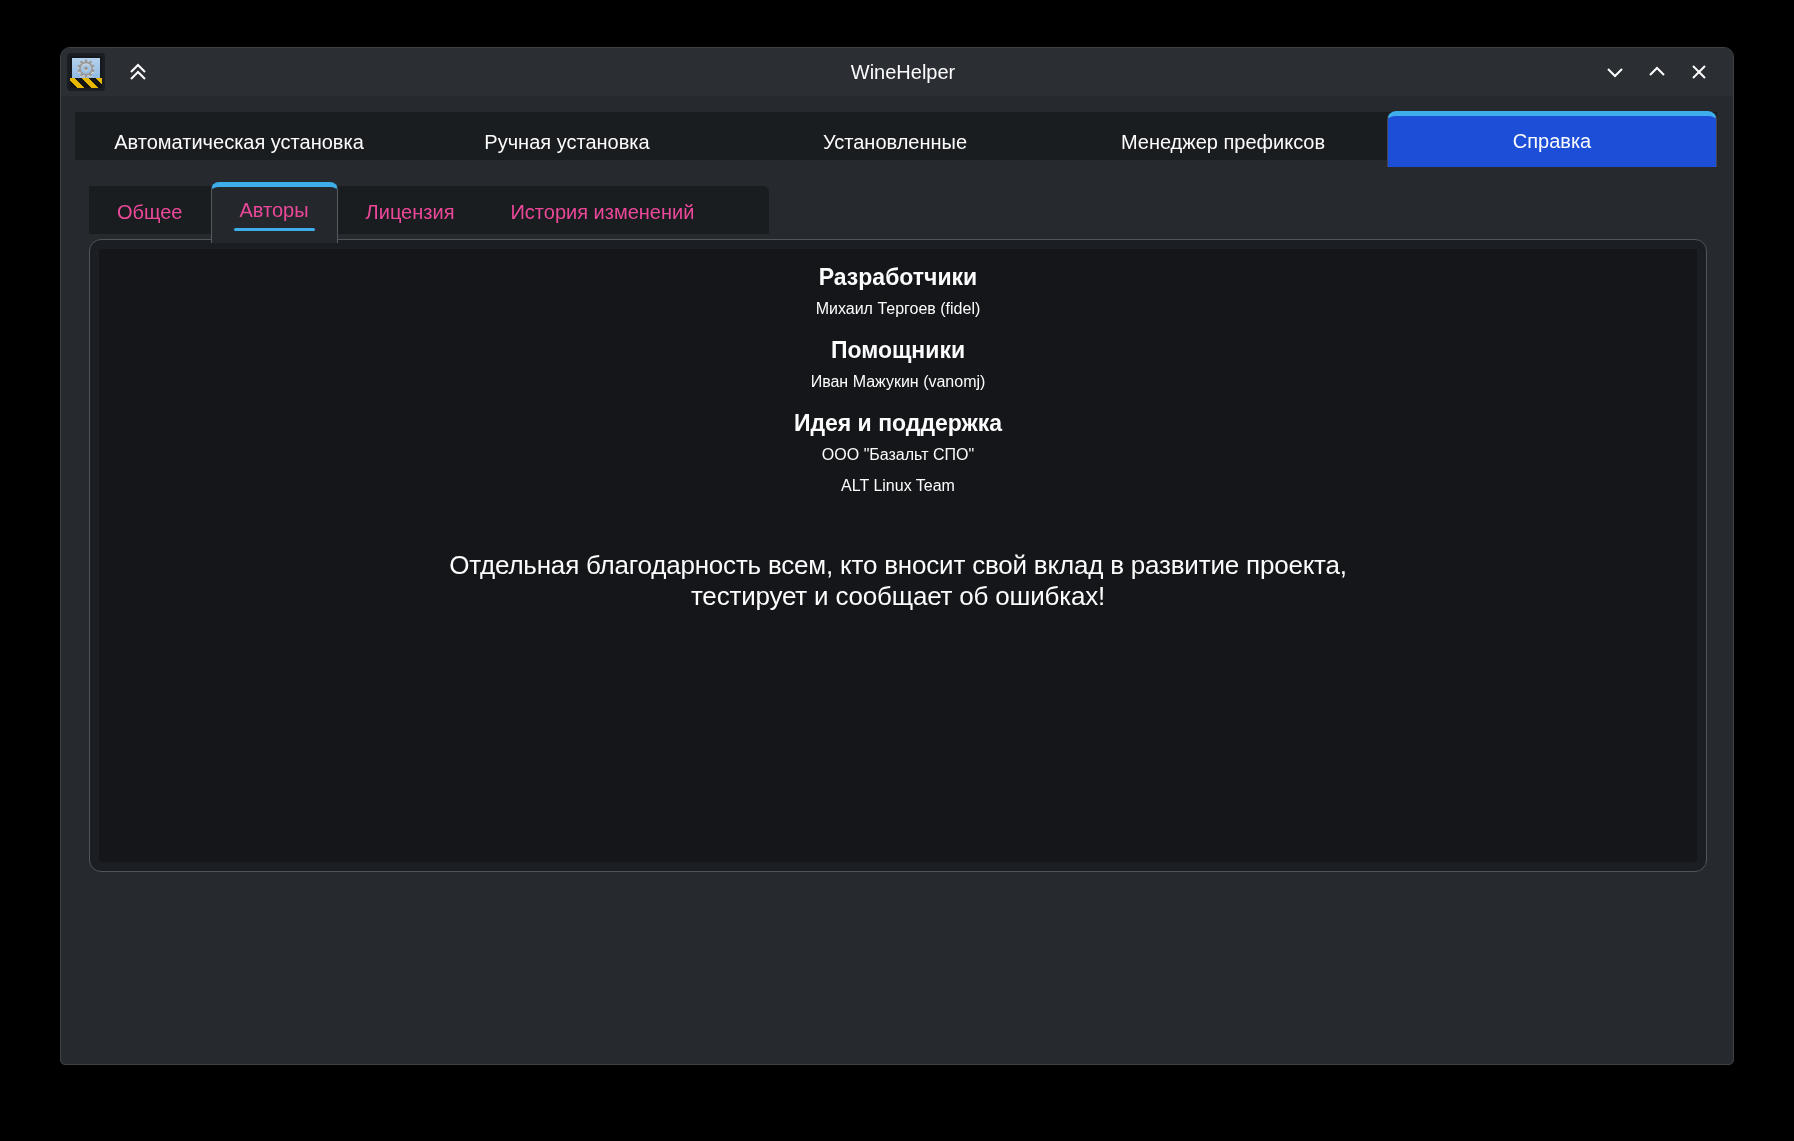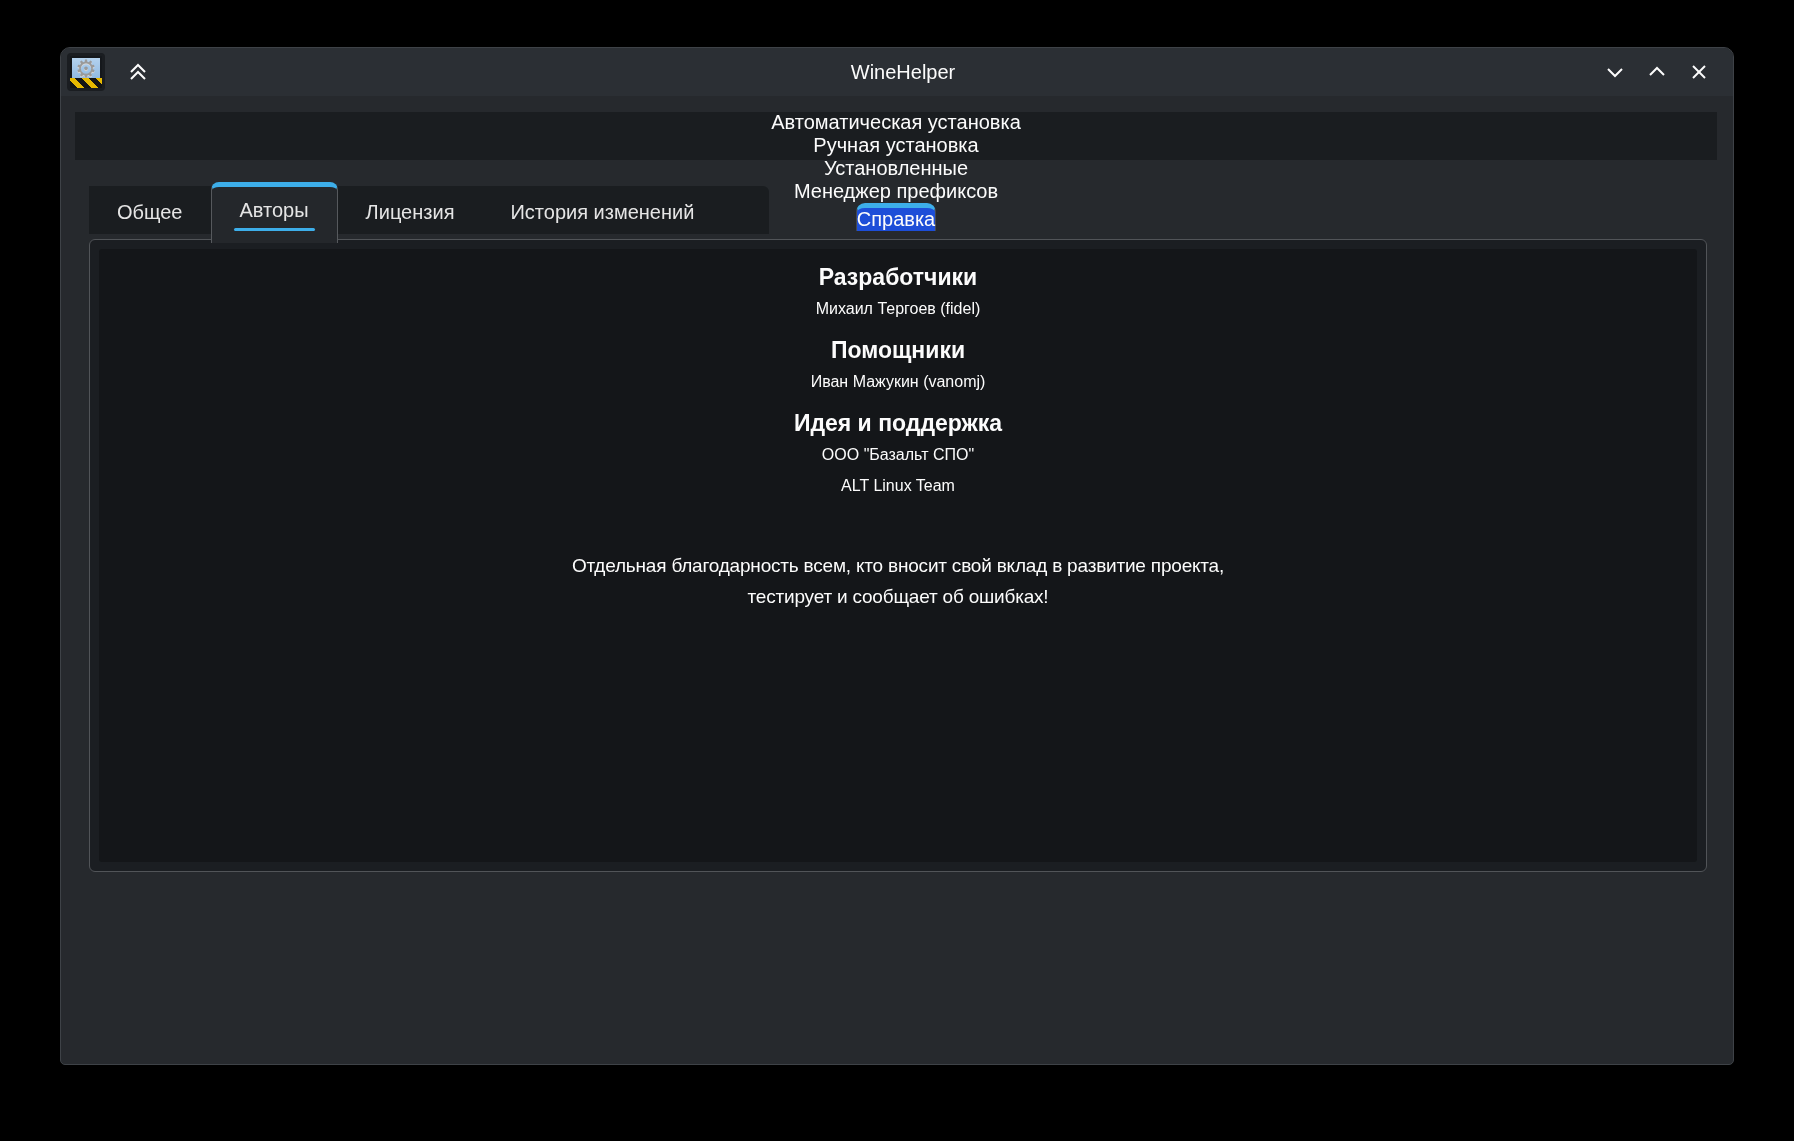--- a/index.html
+++ b/index.html
@@ -17,47 +17,47 @@
     display:flex;align-items:center;justify-content:center;}
   .app-icon .gear{font-size:24px;line-height:1;color:#9a9a9a;text-shadow:0 1px 0 #d8d8d8;}
   .app-icon .hazard{position:absolute;left:0;right:0;bottom:0;height:10px;
     background:repeating-linear-gradient(45deg,#141414 0 5px,#e6b800 5px 10px);}
   .keep-above{margin-left:18px;width:30px;height:30px;display:flex;align-items:center;justify-content:center;cursor:default;}
   .tb-title{position:absolute;left:12px;right:0;text-align:center;color:#fcfcfc;font-size:20px;pointer-events:none;}
   .tb-buttons{margin-left:auto;display:flex;align-items:center;gap:14px;padding-right:20px;}
   .tb-btn{width:28px;height:28px;display:flex;align-items:center;justify-content:center;cursor:default;}
 
   
-  .main-tabs{position:relative;margin:15px 16px 0 14px;height:56px;display:flex;align-items:center;flex-direction:column;}
+  .main-tabs{position:relative;margin:15px 16px 0 14px;height:56px;display:flex;align-items:flex-end;}
   .main-tabs .bar-bg{position:absolute;left:0;right:0;top:1px;height:48px;background:#1a1d20;}
   .mtab{position:relative;flex:1 1 0;height:49px;display:flex;align-items:center;justify-content:center;
     color:#fcfcfc;font-size:20px;z-index:1;}
   .mtab.active{height:56px;background:#1d4ed8;border:1px solid #46494d;border-bottom:none;
     border-top:5px solid #3daee9;border-radius:9px 9px 0 0;z-index:2;}
 
   
   .help-tabs{position:relative;margin:15px 0 0 28px;height:59px;width:680px;display:flex;align-items:flex-start;z-index:3;}
   .help-tabs .bar-bg{position:absolute;left:0;right:0;top:4px;height:48px;background:#1a1d20;border-radius:0 6px 0 0;}
   .htab{position:relative;height:52px;padding:0 28px;display:flex;align-items:center;justify-content:center;
-    color:#e5e5e5;font-size:20px;z-index:1;margin-top:4px;}
+    color:#ec4899;font-size:20px;z-index:1;margin-top:4px;}
   .htab.active{margin-top:0;height:61px;background:#24272b;border:1px solid #56595d;border-bottom:none;
     border-top:5px solid #3daee9;border-radius:8px 8px 0 0;padding-bottom:9px;}
   .htab.active::after{content:"";position:absolute;left:22px;right:22px;bottom:12px;height:3px;
     background:#3daee9;border-radius:2px;}
 
   
   .pane{position:absolute;left:28px;top:191px;width:1618px;height:633px;
-    background:#1b1e22;border:1px solid #515458;border-radius:6px;z-index:2;}
+    background:#1b1e22;border:1px solid #515458;border-radius:12px;z-index:2;}
   .scroll-area{position:absolute;left:9px;top:9px;right:9px;bottom:9px;background:#141619;border-radius:3px;}
   .authors{padding-top:13px;text-align:center;color:#fcfcfc;}
   .authors .heading{font-size:23px;font-weight:bold;line-height:31px;margin-top:11px;}
   .authors .section:first-child .heading{margin-top:0;}
   .authors .line{font-size:16px;line-height:31px;}
   .authors .footer{margin-top:49px;}
-  .authors .footer .line{font-size:19px;line-height:31px;letter-spacing:-0.2px;}
+  .authors .footer .line{font-size:26px;line-height:31px;letter-spacing:-0.2px;}
 
   svg.glyph{display:block;}
 </style>
 </head>
 <body>
 
 <div class="window">
 
   <div class="titlebar">
     <div class="app-icon">

